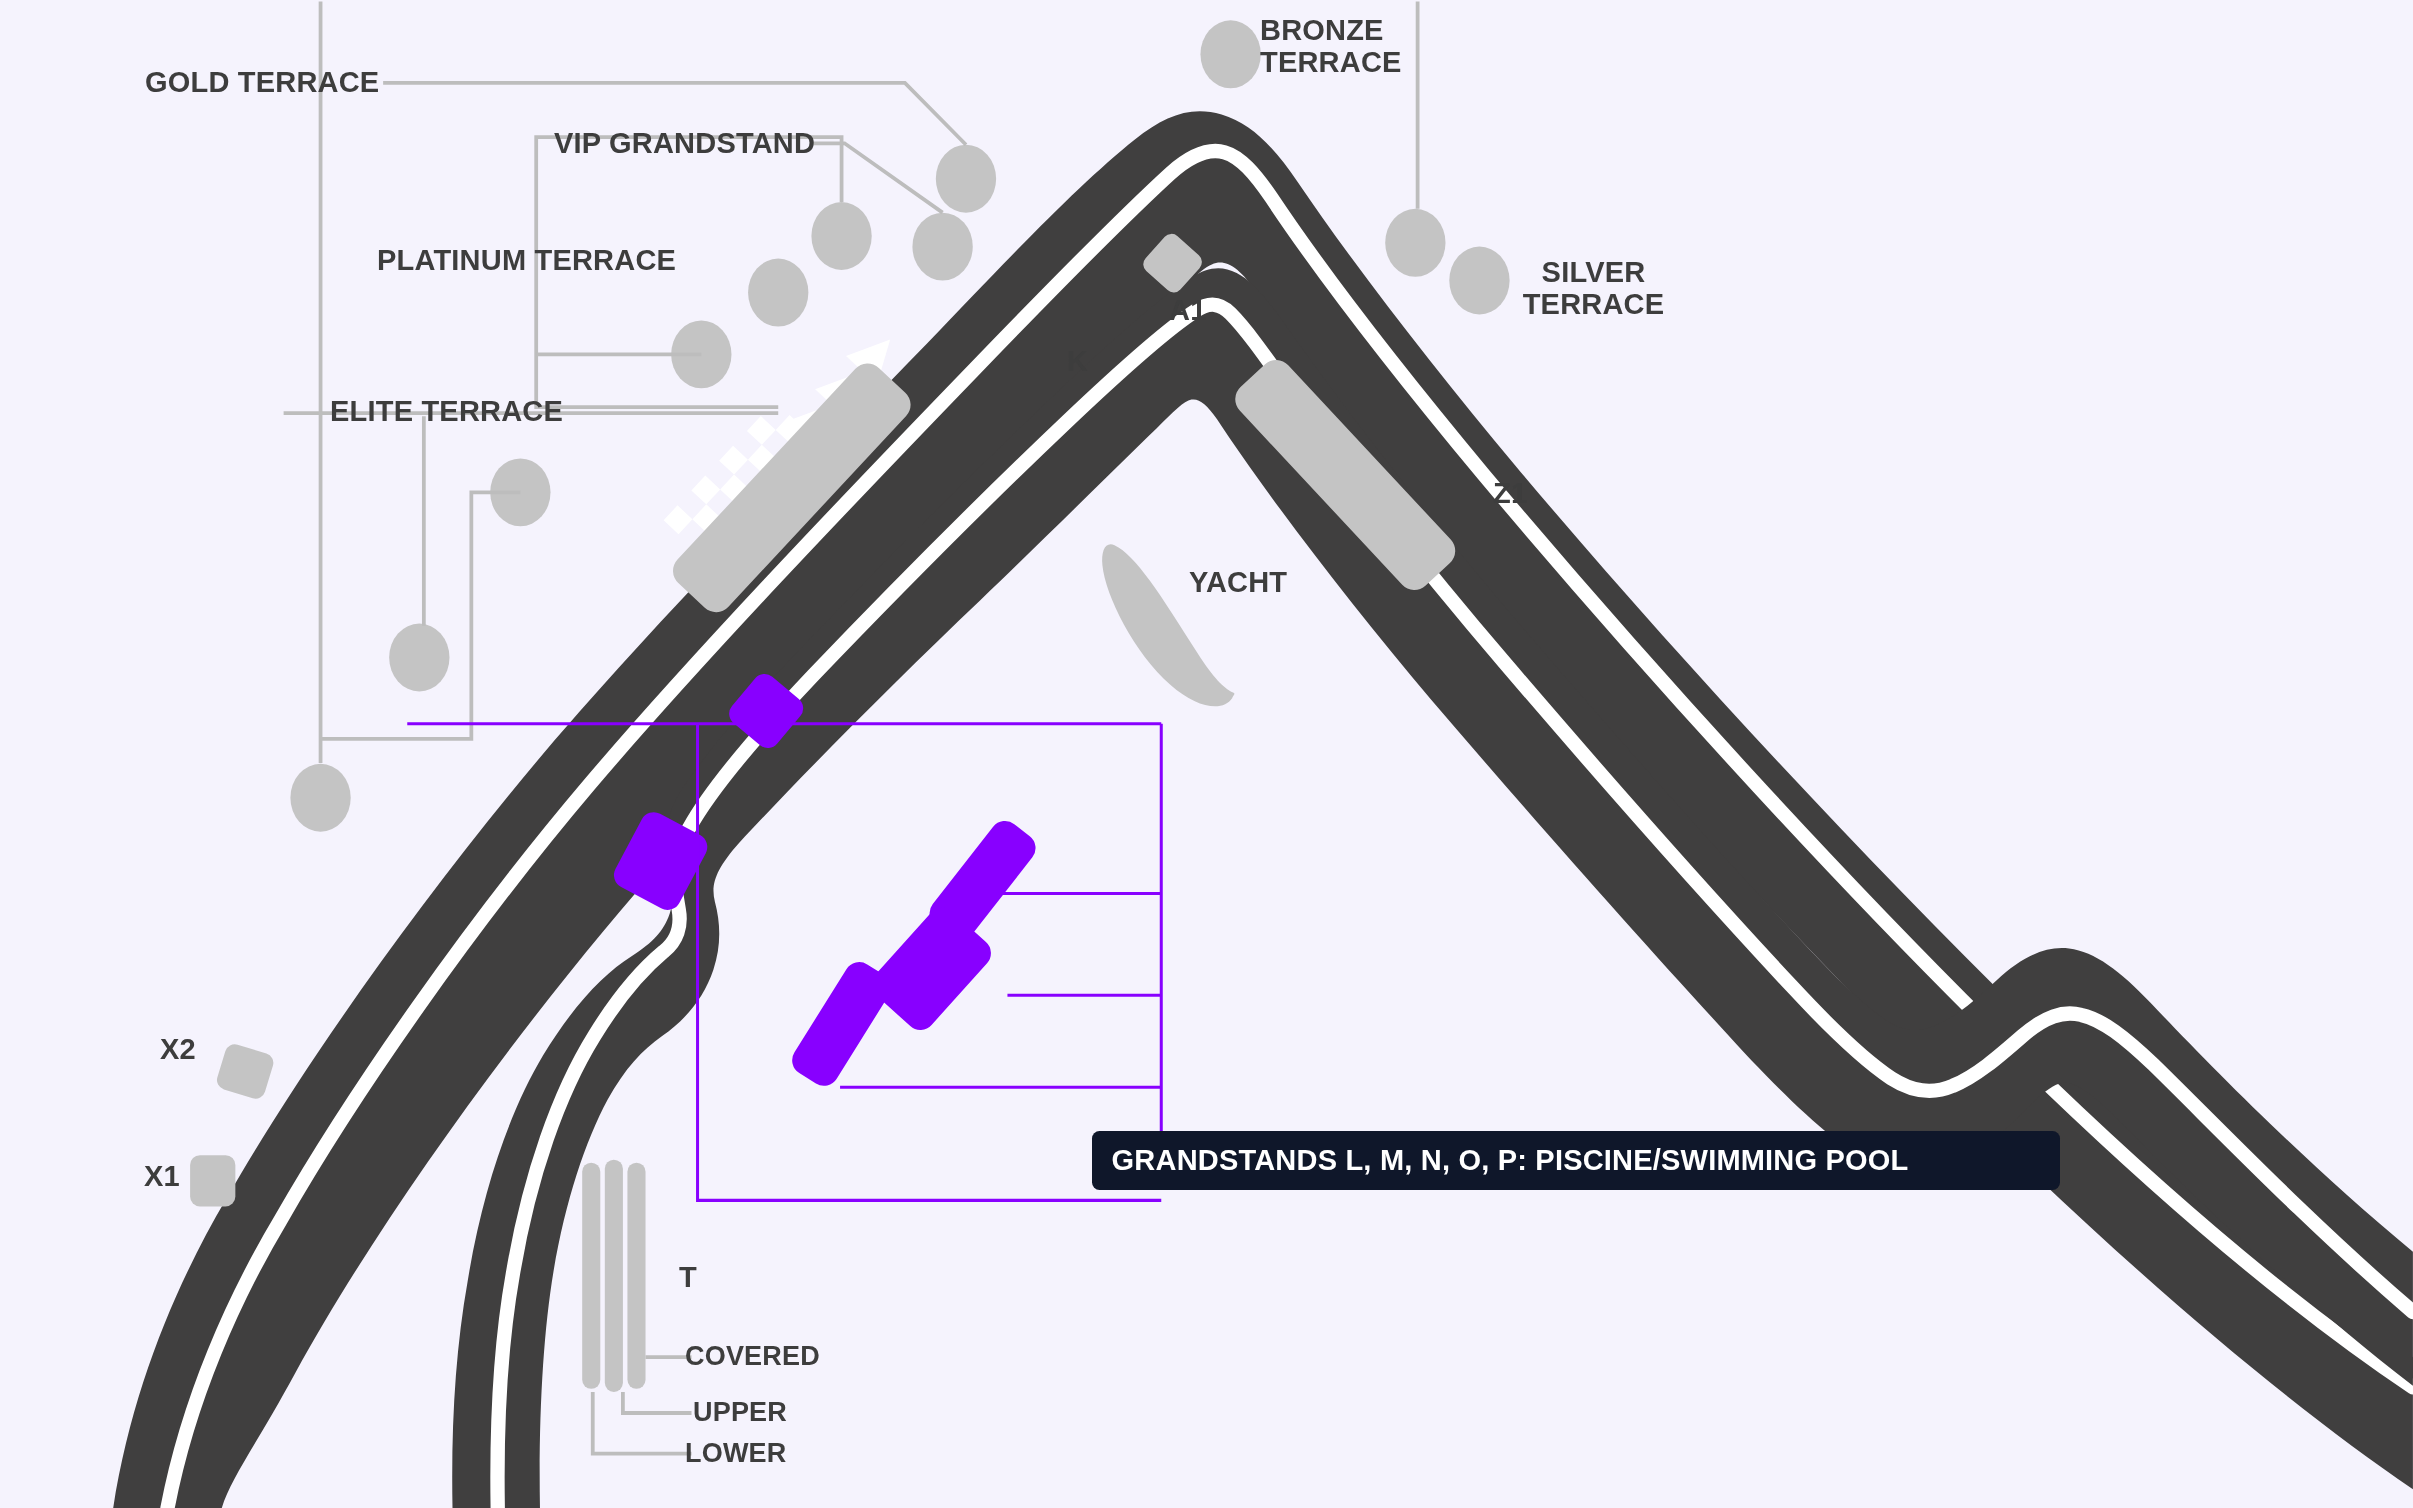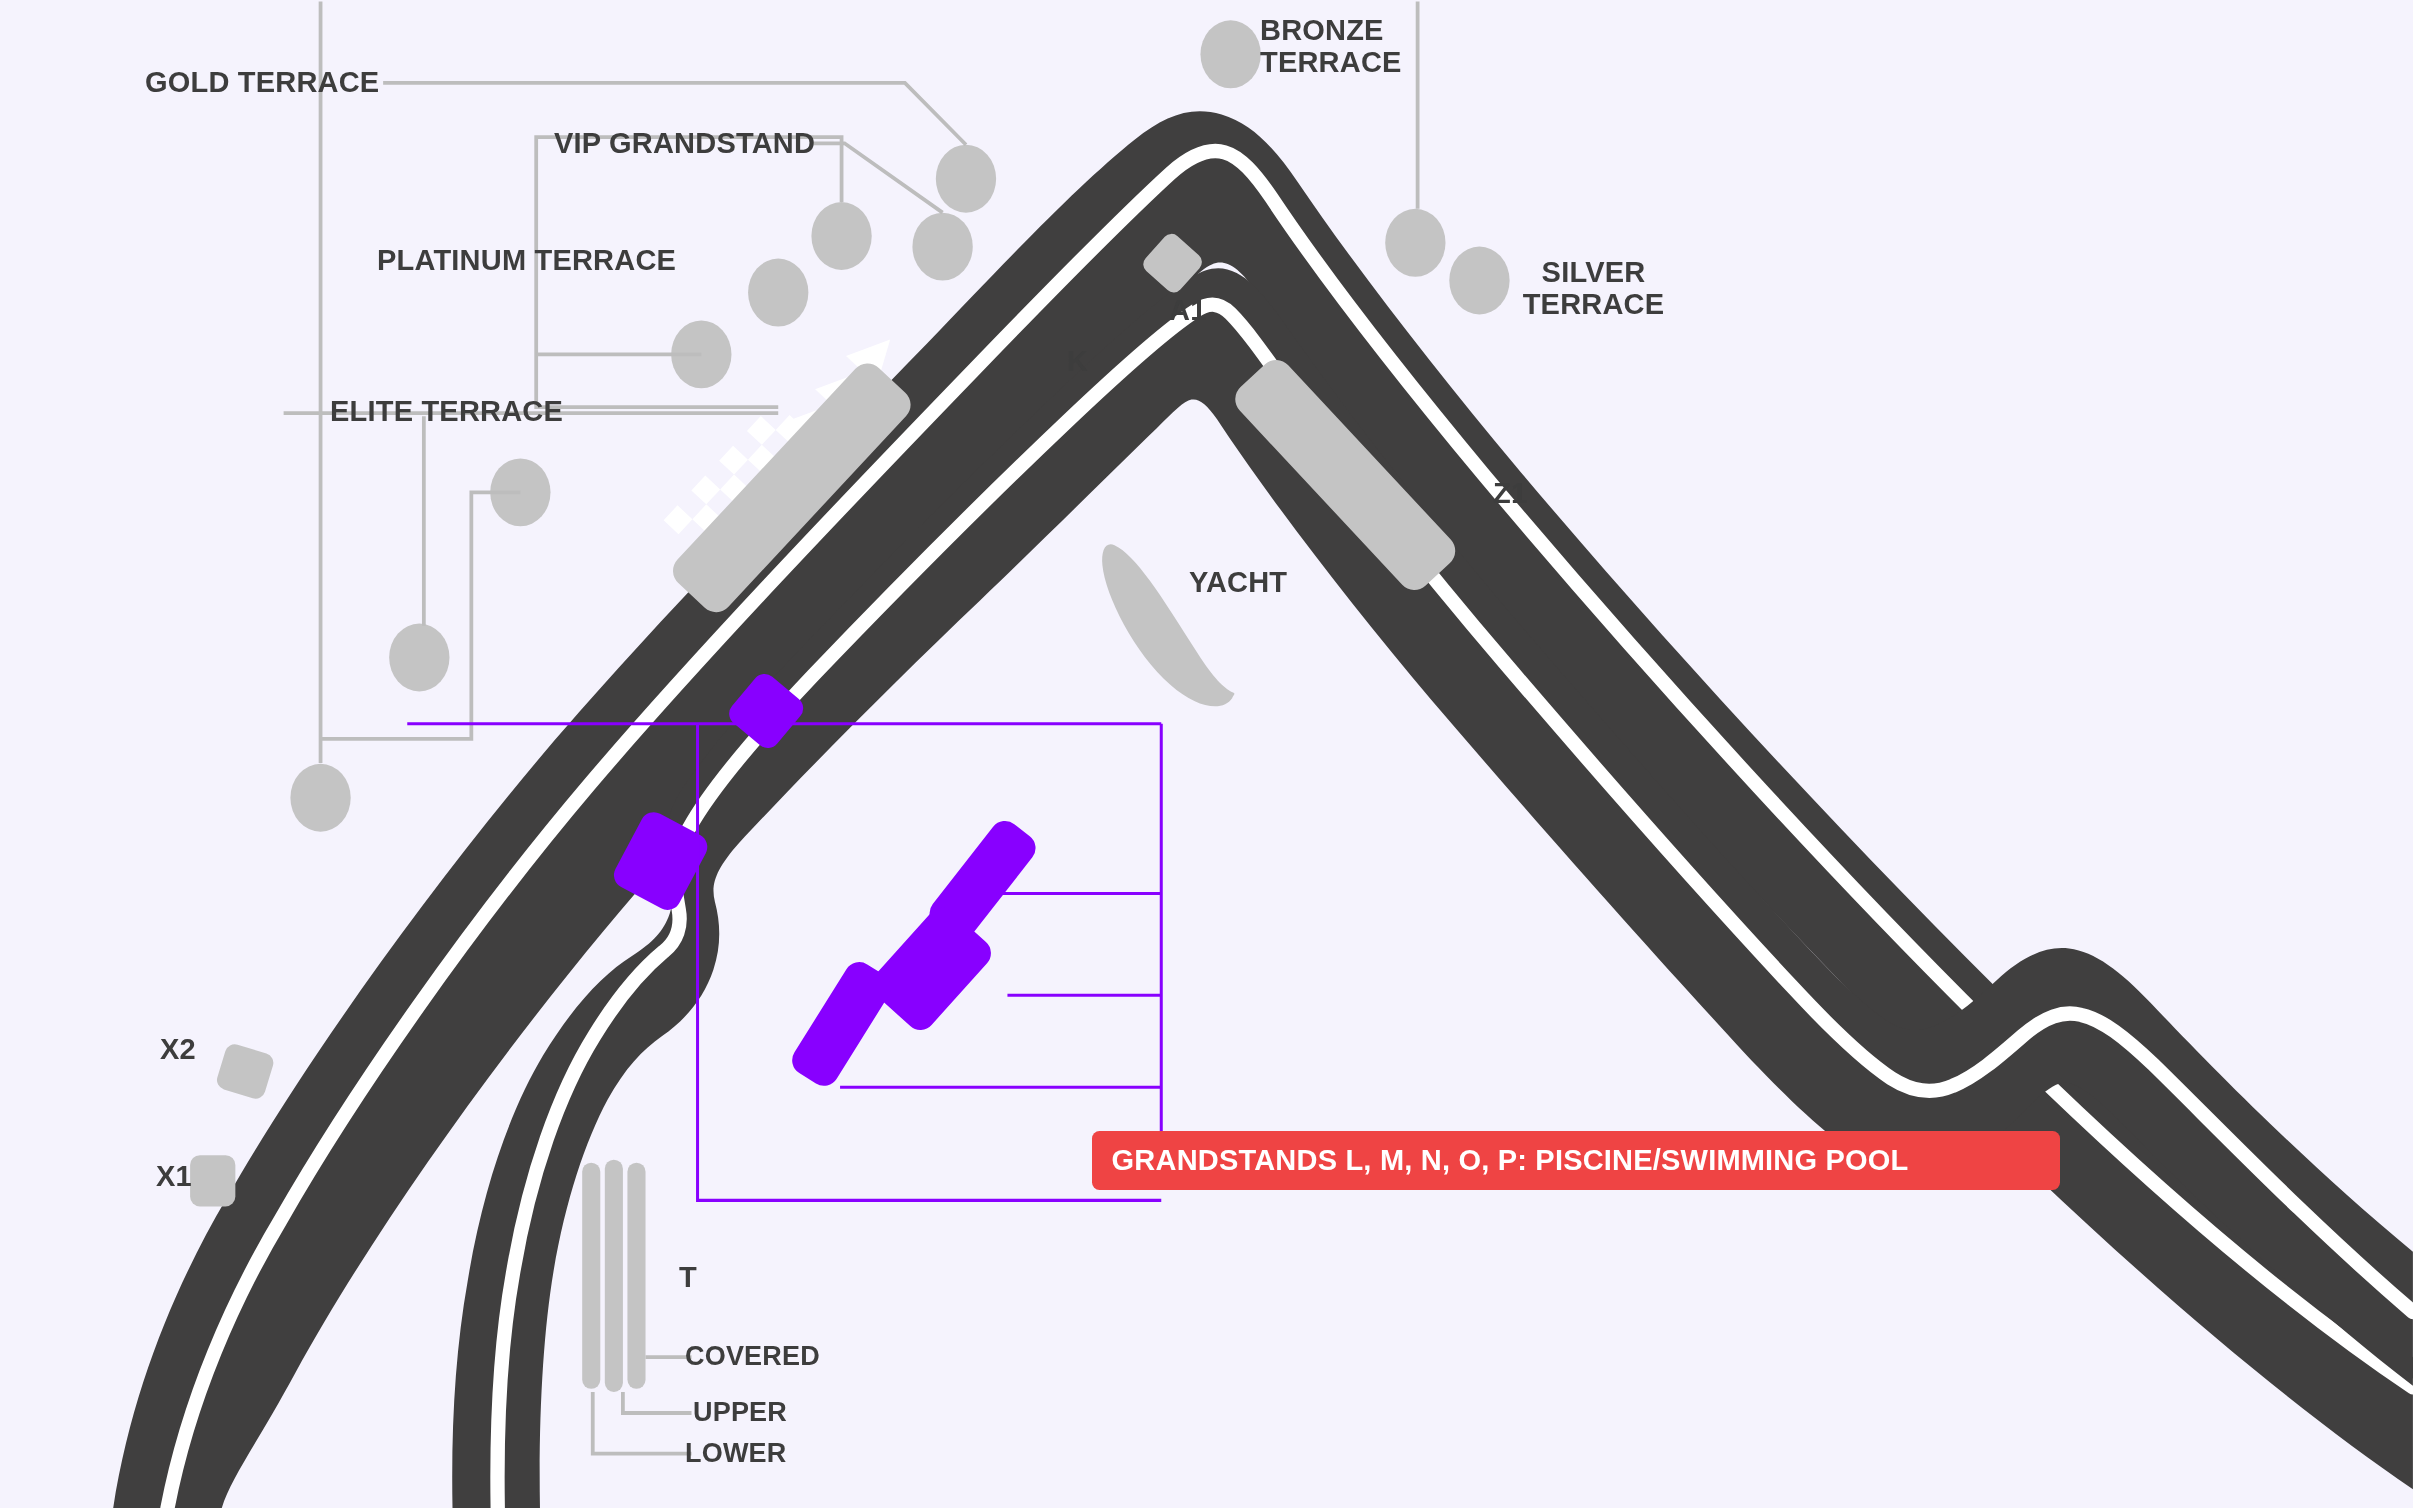--- a/index.html
+++ b/index.html
@@ -19,21 +19,21 @@
     letter-spacing:0.2px;
     white-space:nowrap;
     font-family:"Liberation Sans", sans-serif;
   }
   .lbl-big{font-size:29px;}
   .lbl-mid{font-size:27px;}
   .lbl-code{font-size:29px;font-weight:bold;}
   .lbl-two{line-height:1.12;white-space:normal;text-align:center;}
   .banner{
     position:absolute;
-    background:#ef4444;
+    background:#0f172a;
     color:#ffffff;
     border-radius:7.5px;
     font-size:29px;
     font-weight:bold;
     letter-spacing:0.2px;
     display:flex;
     align-items:center;
     padding:0 19.6px;
     box-sizing:border-box;
     white-space:nowrap;
@@ -261,21 +261,21 @@
   <div class="lbl lbl-code" style="left:1169px;top:294px;">A1</div>
 
   <div class="lbl lbl-code" style="left:1067px;top:345px;">K</div>
 
   <div class="lbl lbl-code" style="left:1493px;top:477px;">Z1</div>
 
   <div class="lbl lbl-big" style="left:1189px;top:566px;">YACHT</div>
 
   <div class="lbl lbl-code" style="left:160px;top:1033px;">X2</div>
 
-  <div class="lbl lbl-code" style="left:156px;top:1160px;">X1</div>
+  <div class="lbl lbl-code" style="left:144px;top:1160px;">X1</div>
 
   <div class="lbl lbl-code" style="left:679px;top:1261px;">T</div>
 
   <div class="lbl lbl-mid" style="left:685px;top:1341px;">COVERED</div>
 
   <div class="lbl lbl-mid" style="left:685px;top:1397px;margin-left:8px;">UPPER</div>
 
   <div class="lbl lbl-mid" style="left:685px;top:1438px;text-align:center;">LOWER</div>
 
   <div class="banner" style="left:1092px;top:1131px;width:968px;height:59px;">GRANDSTANDS L, M, N, O, P: PISCINE/SWIMMING POOL</div>

